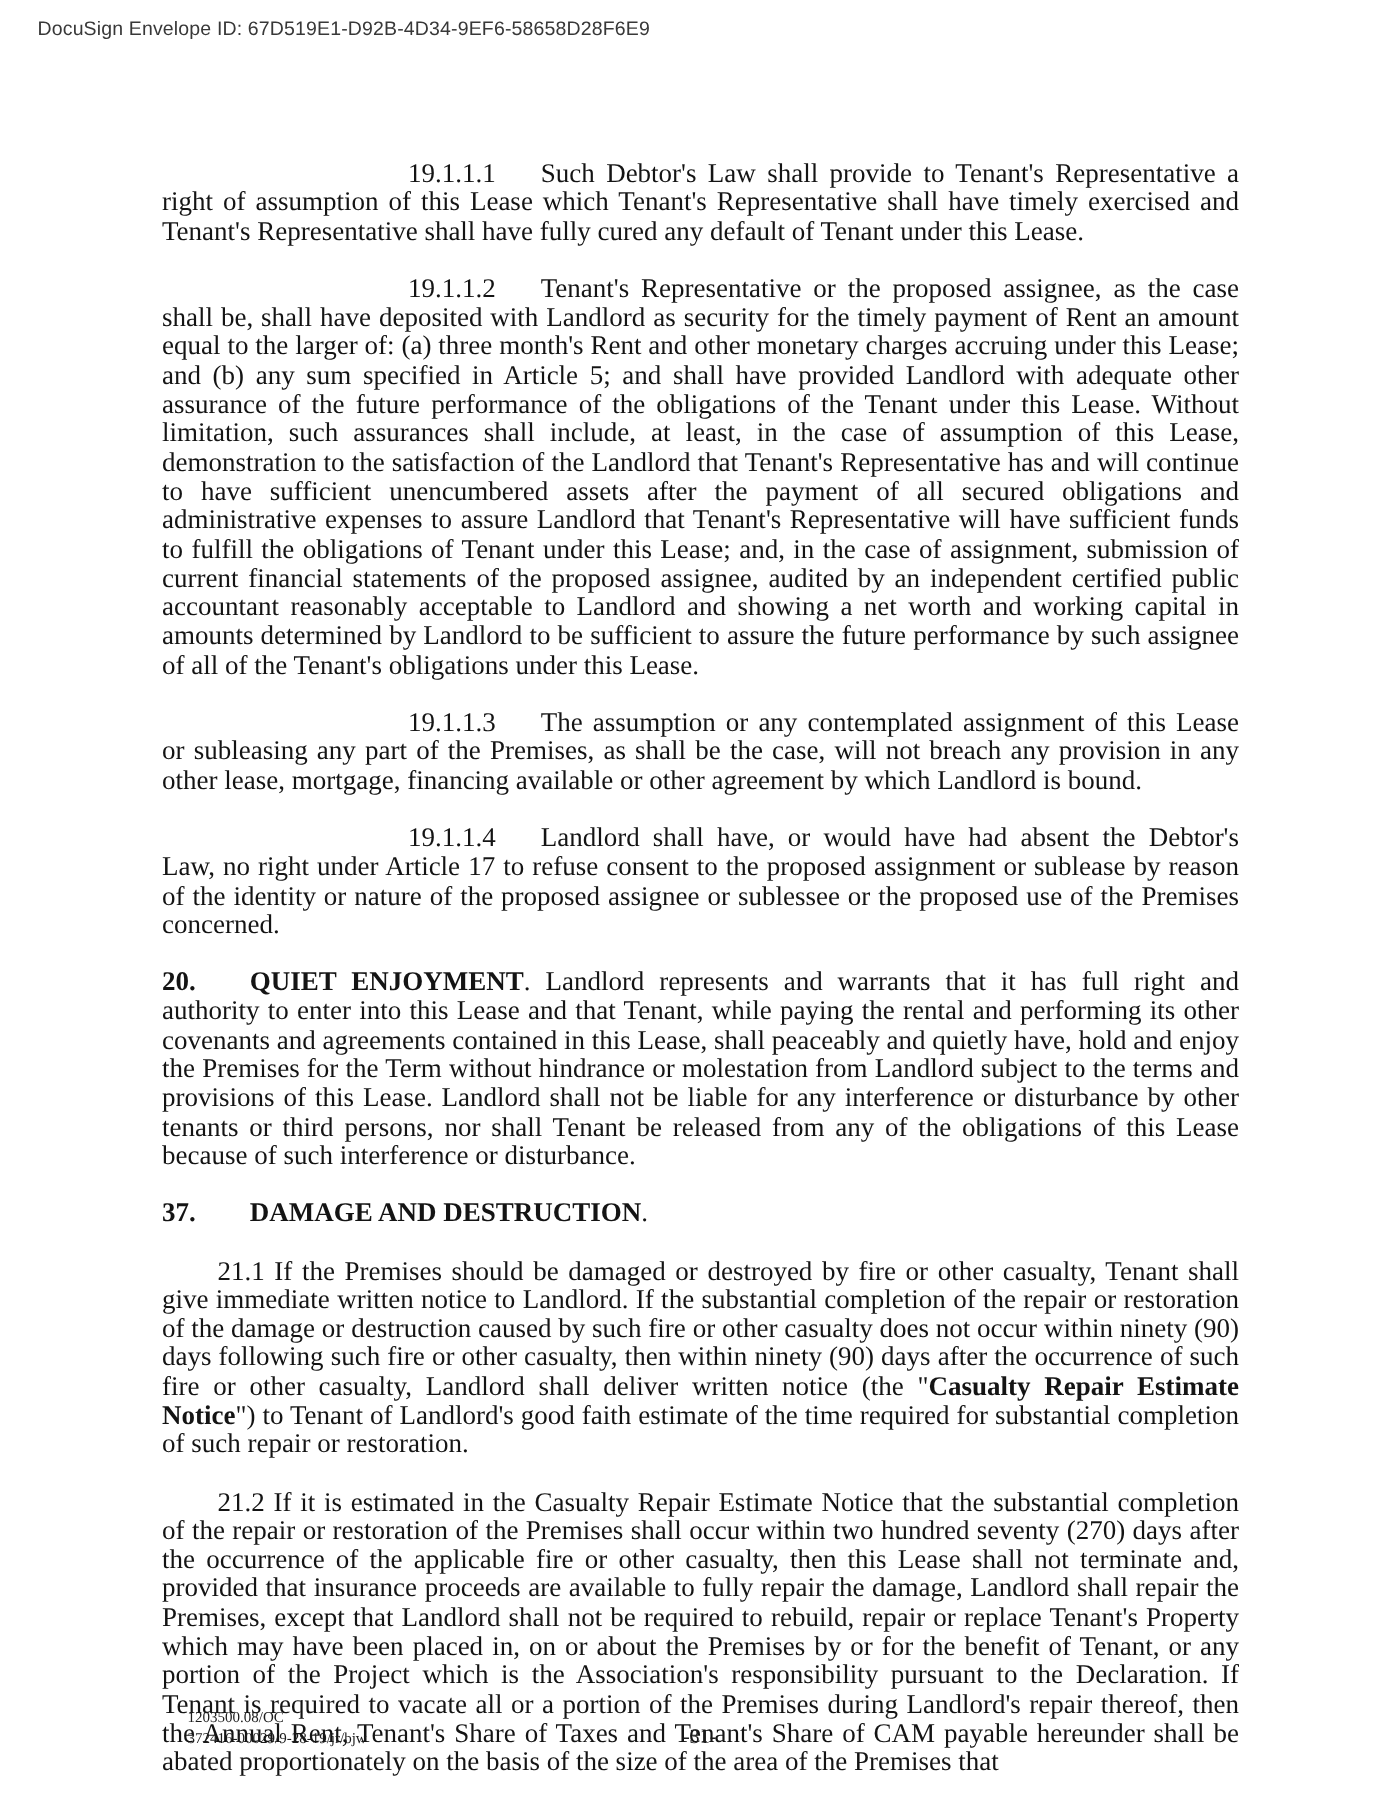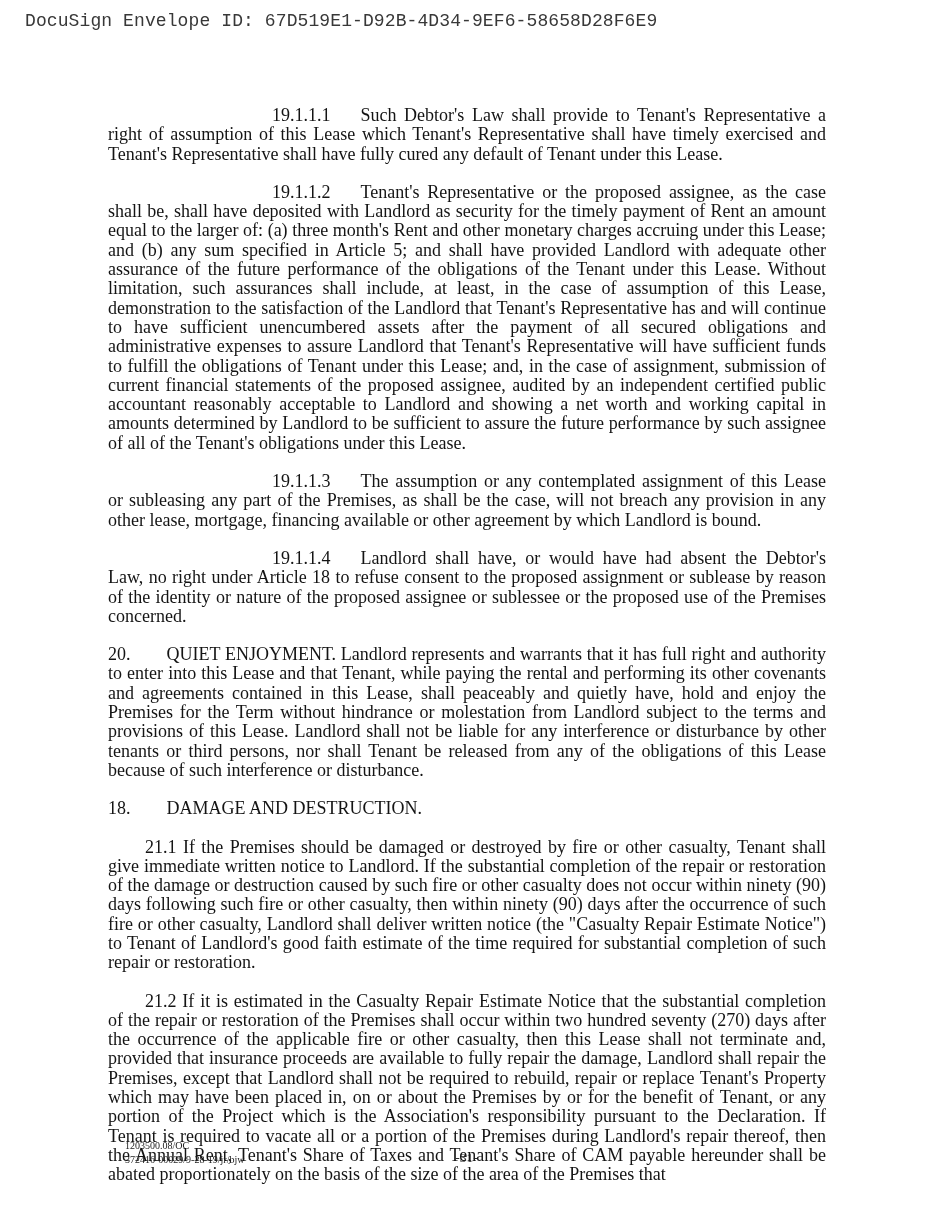--- a/index.html
+++ b/index.html
@@ -4,34 +4,34 @@
 <style>
   * { margin: 0; padding: 0; box-sizing: border-box; }
   html, body { background: #ffffff; }
   body {
     width: 933px; height: 1209px; position: relative; overflow: hidden;
     font-family: "Liberation Serif", "DejaVu Serif", serif;
     color: #141414;
   }
   .docusign-line {
     position: absolute; left: 25px; top: 11px;
-    font-family: Liberation Mono, monospace;
-    font-size: 18px; color: #383838; letter-spacing: 0.1px;
+    font-family: Liberation Sans, sans-serif;
+    font-size: 13px; color: #383838; letter-spacing: 0.1px;
   }
   .content {
     position: absolute; left: 108px; top: 106px; width: 718px;
     font-size: 18px; line-height: 19.3px; text-align: justify;
   }
   .para { margin-bottom: 19px; }
   .para:last-child { margin-bottom: 4px; }
   .deep { text-indent: 164px; }      
   .indent1 { text-indent: 37px; }    
   .tab-lg { display: inline-block; width: 30px; }
   .tab-md { display: inline-block; width: 36px; }
-  .bold { font-weight: normal; }
+  .bold { font-weight: bold; }
   .footer-left {
     position: absolute; left: 125px; top: 1139px;
     font-size: 10px; line-height: 13.5px; color: #1c1c1c;
   }
   .footer-page {
     position: absolute; left: 0; top: 1150px; width: 933px;
     text-align: center; font-size: 13.5px; color: #1c1c1c;
   }
 </style>
 </head>
@@ -42,25 +42,25 @@
   <div class="docusign-line">DocuSign Envelope ID: 67D519E1-D92B-4D34-9EF6-58658D28F6E9</div>
 
   <main class="content">
 
     <p class="para deep"><span class="pnum">19.1.1.1</span><span class="tab-lg"></span><span>Such Debtor's Law shall provide to Tenant's Representative a right of assumption of this Lease which Tenant's Representative shall have timely exercised and Tenant's Representative shall have fully cured any default of Tenant under this Lease.</span></p>
 
     <p class="para deep"><span class="pnum">19.1.1.2</span><span class="tab-lg"></span><span>Tenant's Representative or the proposed assignee, as the case shall be, shall have deposited with Landlord as security for the timely payment of Rent an amount equal to the larger of: (a) three month's Rent and other monetary charges accruing under this Lease; and (b) any sum specified in Article 5; and shall have provided Landlord with adequate other assurance of the future performance of the obligations of the Tenant under this Lease. Without limitation, such assurances shall include, at least, in the case of assumption of this Lease, demonstration to the satisfaction of the Landlord that Tenant's Representative has and will continue to have sufficient unencumbered assets after the payment of all secured obligations and administrative expenses to assure Landlord that Tenant's Representative will have sufficient funds to fulfill the obligations of Tenant under this Lease; and, in the case of assignment, submission of current financial statements of the proposed assignee, audited by an independent certified public accountant reasonably acceptable to Landlord and showing a net worth and working capital in amounts determined by Landlord to be sufficient to assure the future performance by such assignee of all of the Tenant's obligations under this Lease.</span></p>
 
     <p class="para deep"><span class="pnum">19.1.1.3</span><span class="tab-lg"></span><span>The assumption or any contemplated assignment of this Lease or subleasing any part of the Premises, as shall be the case, will not breach any provision in any other lease, mortgage, financing available or other agreement by which Landlord is bound.</span></p>
 
-    <p class="para deep"><span class="pnum">19.1.1.4</span><span class="tab-lg"></span><span>Landlord shall have, or would have had absent the Debtor's Law, no right under Article 18 to refuse consent to the proposed assignment or sublease by reason of the identity or nature of the proposed assignee or sublessee or the proposed use of the Premises concerned.</span></p>
+    <p class="para deep"><span class="pnum">19.1.1.4</span><span class="tab-lg"></span><span>Landlord shall have, or would have had absent the Debtor's Law, no right under Article 17 to refuse consent to the proposed assignment or sublease by reason of the identity or nature of the proposed assignee or sublessee or the proposed use of the Premises concerned.</span></p>
 
     <p class="para"><span class="bold">20.</span><span class="tab-md"></span><span class="bold">QUIET ENJOYMENT</span><span>.  Landlord represents and warrants that it has full right and authority to enter into this Lease and that Tenant, while paying the rental and performing its other covenants and agreements contained in this Lease, shall peaceably and quietly have, hold and enjoy the Premises for the Term without hindrance or molestation from Landlord subject to the terms and provisions of this Lease. Landlord shall not be liable for any interference or disturbance by other tenants or third persons, nor shall Tenant be released from any of the obligations of this Lease because of such interference or disturbance.</span></p>
 
-    <p class="para"><span class="bold">18.</span><span class="tab-md"></span><span class="bold">DAMAGE AND DESTRUCTION</span><span>.</span></p>
+    <p class="para"><span class="bold">37.</span><span class="tab-md"></span><span class="bold">DAMAGE AND DESTRUCTION</span><span>.</span></p>
 
     <p class="para indent1"><span>21.1 If the Premises should be damaged or destroyed by fire or other casualty, Tenant shall give immediate written notice to Landlord.  If the substantial completion of the repair or restoration of the damage or destruction caused by such fire or other casualty does not occur within ninety (90) days following such fire or other casualty, then within ninety (90) days after the occurrence of such fire or other casualty, Landlord shall deliver written notice (the "</span><span class="bold">Casualty Repair Estimate Notice</span><span>") to Tenant of Landlord's good faith estimate of the time required for substantial completion of such repair or restoration.</span></p>
 
     <p class="para indent1"><span>21.2 If it is estimated in the Casualty Repair Estimate Notice that the substantial completion of the repair or restoration of the Premises shall occur within two hundred seventy (270) days after the occurrence of the applicable fire or other casualty, then this Lease shall not terminate and, provided that insurance proceeds are available to fully repair the damage, Landlord shall repair the Premises, except that Landlord shall not be required to rebuild, repair or replace Tenant's Property which may have been placed in, on or about the Premises by or for the benefit of Tenant, or any portion of the Project which is the Association's responsibility pursuant to the Declaration.  If Tenant is required to vacate all or a portion of the Premises during Landlord's repair thereof, then the Annual Rent, Tenant's Share of Taxes and Tenant's Share of CAM payable hereunder shall be abated proportionately on the basis of the size of the area of the Premises that</span></p>
 
   </main>
 
   <div class="footer-left">
     <div>1203500.08/OC</div>
     <div>372416-00029/9-28-19/jr/bjw</div>

